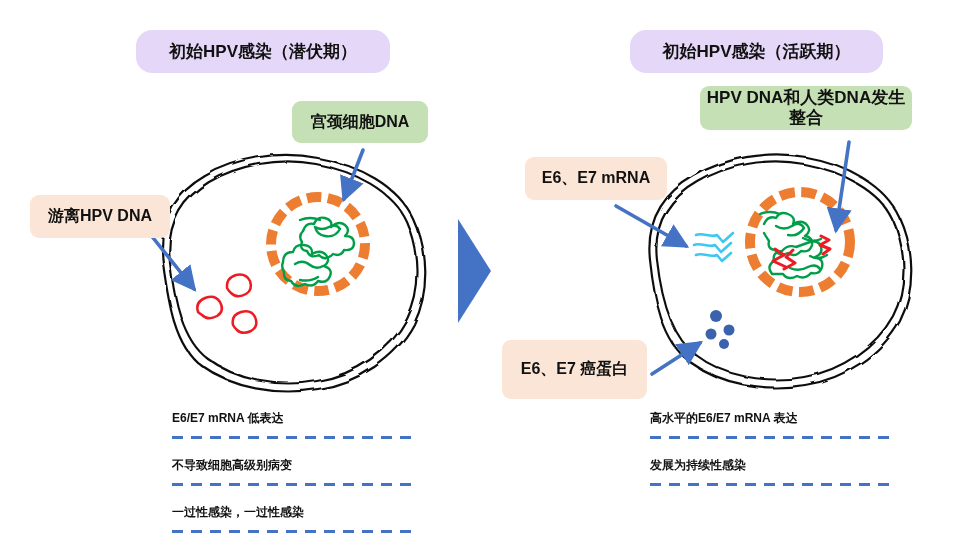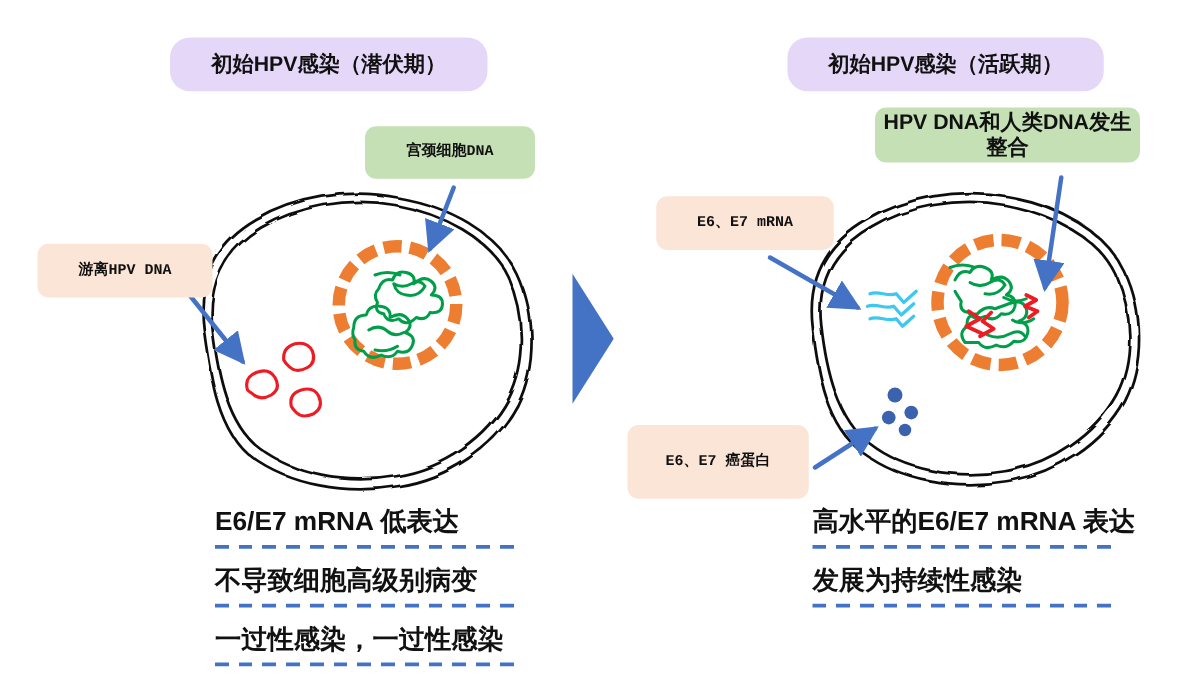--- a/index.html
+++ b/index.html
@@ -5,24 +5,24 @@
   html,body{margin:0;padding:0;background:#ffffff;}
   .stage{position:relative;width:960px;height:540px;background:#ffffff;overflow:hidden;
          font-family:"Liberation Sans","DejaVu Sans",sans-serif;}
   .stage svg{position:absolute;left:0;top:0;}
   .label{position:absolute;display:flex;align-items:center;justify-content:center;
          font-weight:bold;color:#111;border-radius:9px;text-align:center;line-height:1.15;}
   .box-purple{background:#e5d7f8;border-radius:16px;}
   .box-green{background:#c5e0b4;}
   .box-peach{background:#fbe5d6;}
   .hdr{font-size:17px;}
-  .sub{font-size:12px;font-family:Liberation Mono, monospace;}
+  .sub{font-size:16px;}
   .notes{position:absolute;width:244px;}
   .note{position:relative;height:47px;}
-  .note .txt{font-size:21px;font-weight:bold;color:#111;line-height:24px;white-space:nowrap;}
+  .note .txt{font-size:12px;font-weight:bold;color:#111;line-height:24px;white-space:nowrap;}
   .note .dash{position:absolute;left:0;top:30px;width:244px;height:3px;
               background:repeating-linear-gradient(90deg,#4472c4 0 11px,transparent 11px 19px);}
 </style>
 </head>
 <body>
 
 <div class="stage">
 
   <svg width="960" height="540" viewBox="0 0 960 540">
     <defs>

